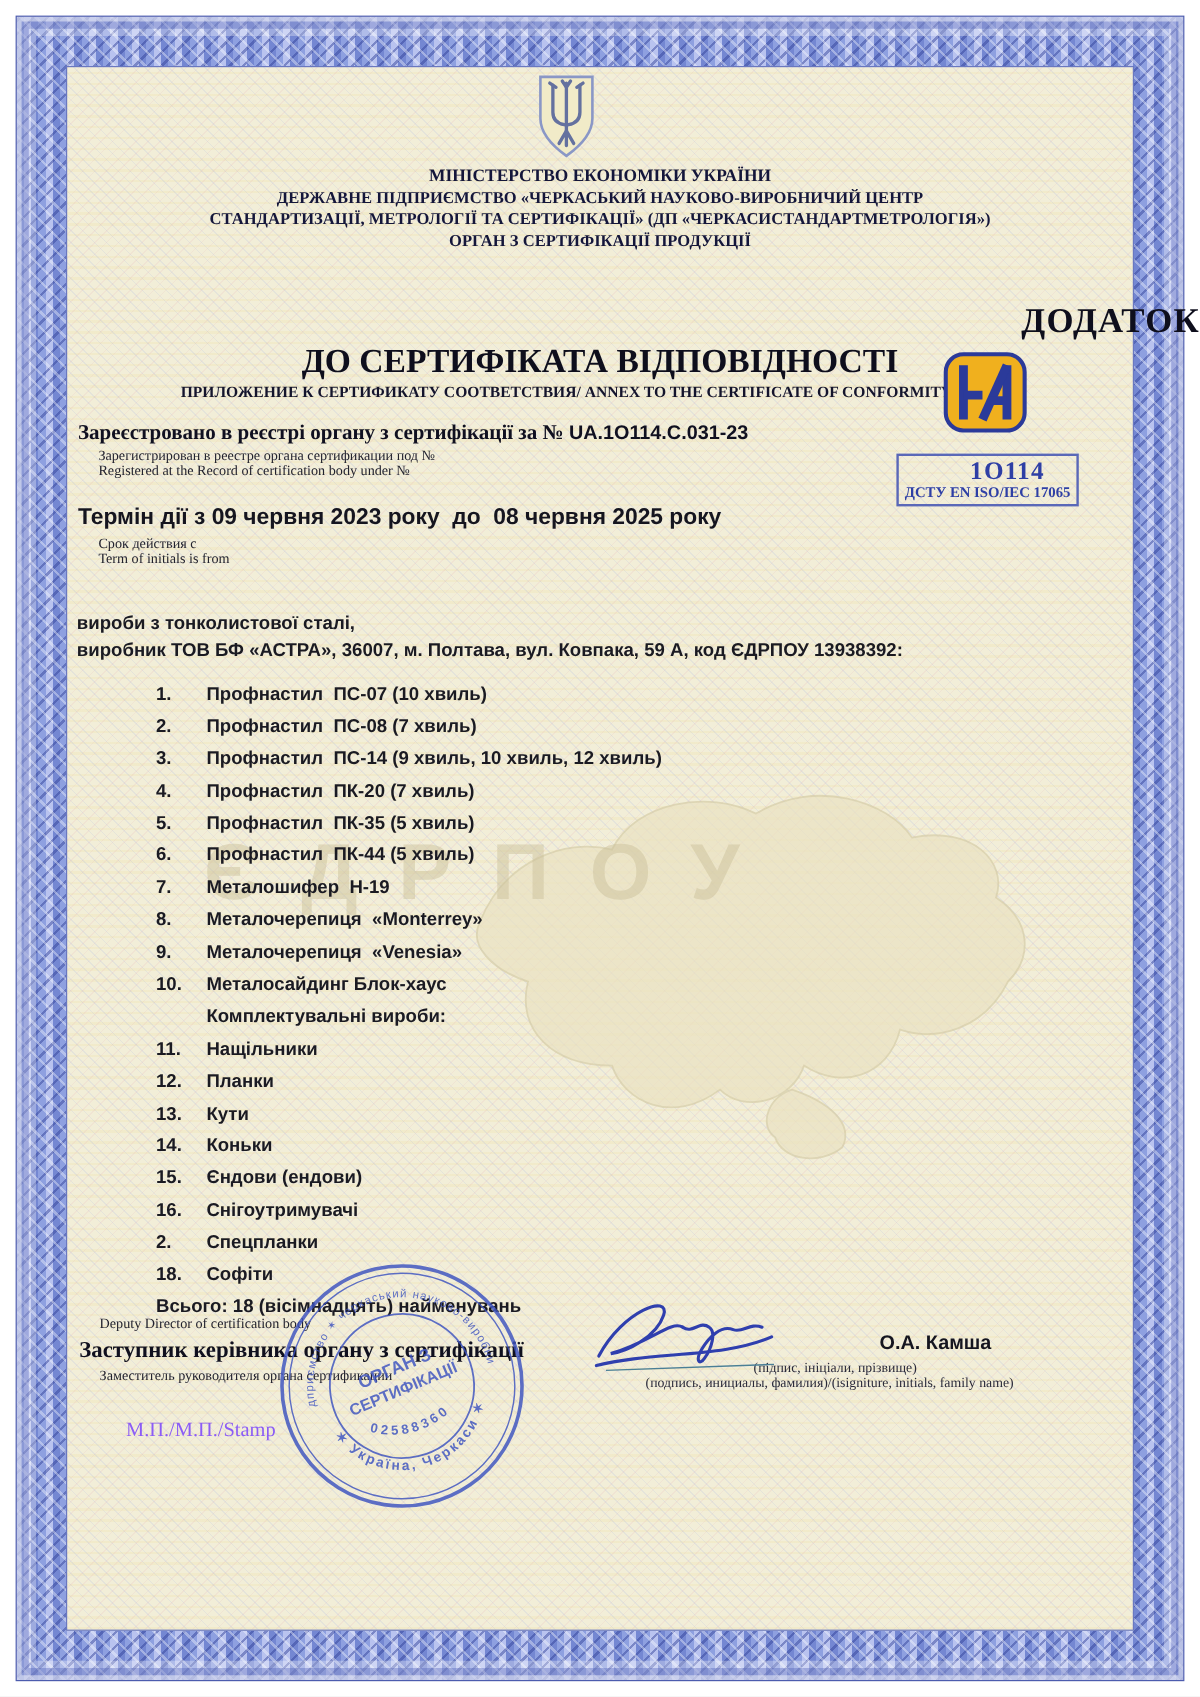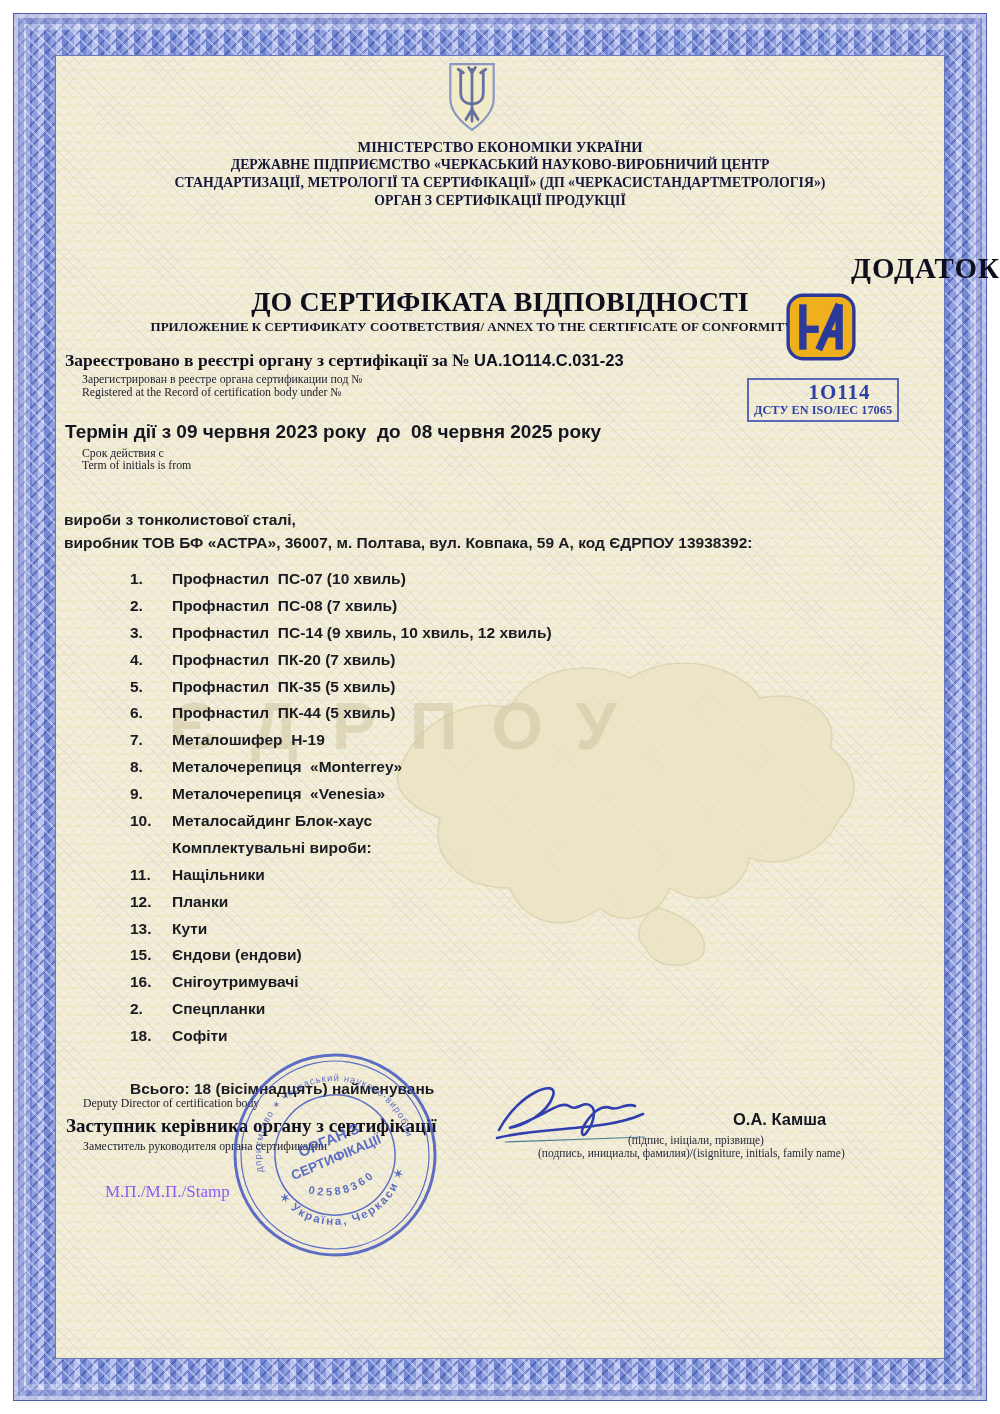--- a/index.html
+++ b/index.html
@@ -182,20 +182,24 @@
         </div>
       <div class="prow">
           <span class="num">12.</span>
           <span class="name">Планки</span>
         </div>
       <div class="prow">
           <span class="num">13.</span>
           <span class="name">Кути</span>
         </div>
       <div class="prow">
+          <span class="num">14.</span>
+          <span class="name">Коньки</span>
+        </div>
+      <div class="prow">
           <span class="num">15.</span>
           <span class="name">Єндови (ендови)</span>
         </div>
       <div class="prow">
           <span class="num">16.</span>
           <span class="name">Снігоутримувачі</span>
         </div>
       <div class="prow">
           <span class="num">2.</span>
           <span class="name">Спецпланки</span>

